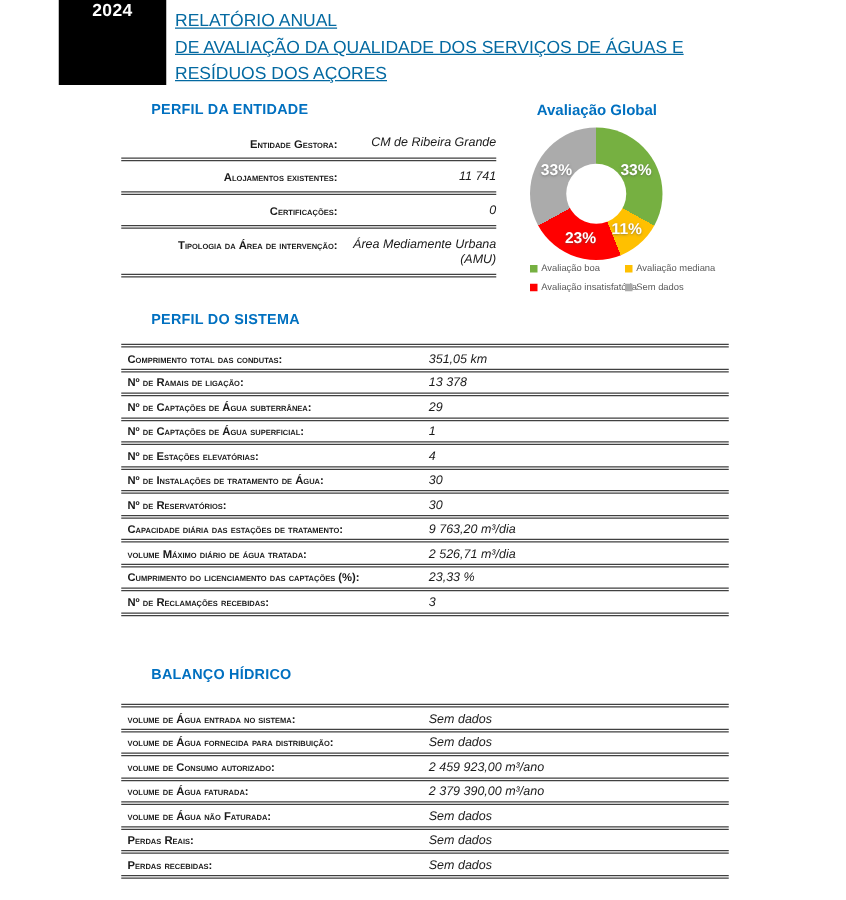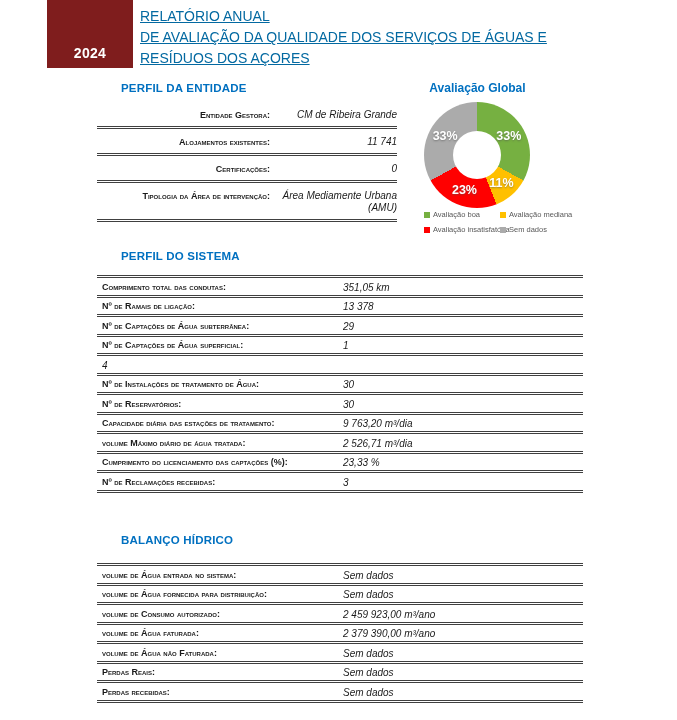--- a/index.html
+++ b/index.html
@@ -12,23 +12,23 @@
     height: 720px;
     background: #ffffff;
     overflow: hidden;
   }
 
   
   .year-box {
     position: absolute;
     left: 47px; top: 0;
     width: 86px; height: 68px;
-    background: #7f1d1d;
+    background: #000000;
     display: flex;
-    align-items: flex-end;
+    align-items: flex-start;
     justify-content: center;
     padding-bottom: 7px;
   }
   .year-box .year {
     color: #ffffff;
     font-weight: bold;
     font-size: 14px;
     letter-spacing: 0.3px;
   }
   .doc-title {
@@ -213,20 +213,21 @@
       </div>
       <div class="row">
         <span class="lbl">Nº de Captações de Água subterrânea:</span>
         <span class="val">29</span>
       </div>
       <div class="row">
         <span class="lbl">Nº de Captações de Água superficial:</span>
         <span class="val">1</span>
       </div>
       <div class="row">
+        <span class="lbl">Nº de Estações elevatórias:</span>
         <span class="val">4</span>
       </div>
       <div class="row">
         <span class="lbl">Nº de Instalações de tratamento de Água:</span>
         <span class="val">30</span>
       </div>
       <div class="row">
         <span class="lbl">Nº de Reservatórios:</span>
         <span class="val">30</span>
       </div>

